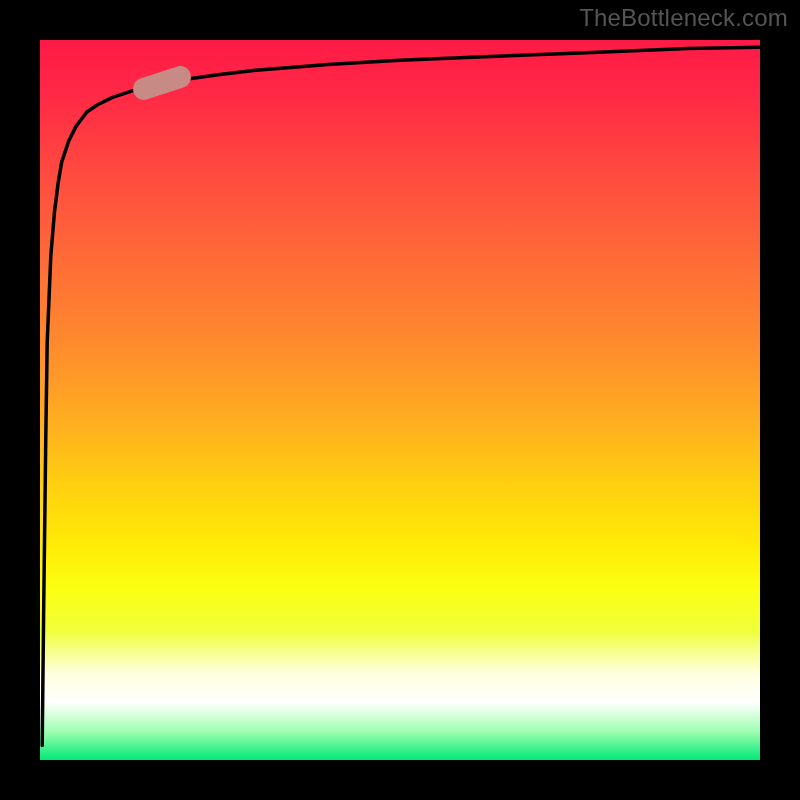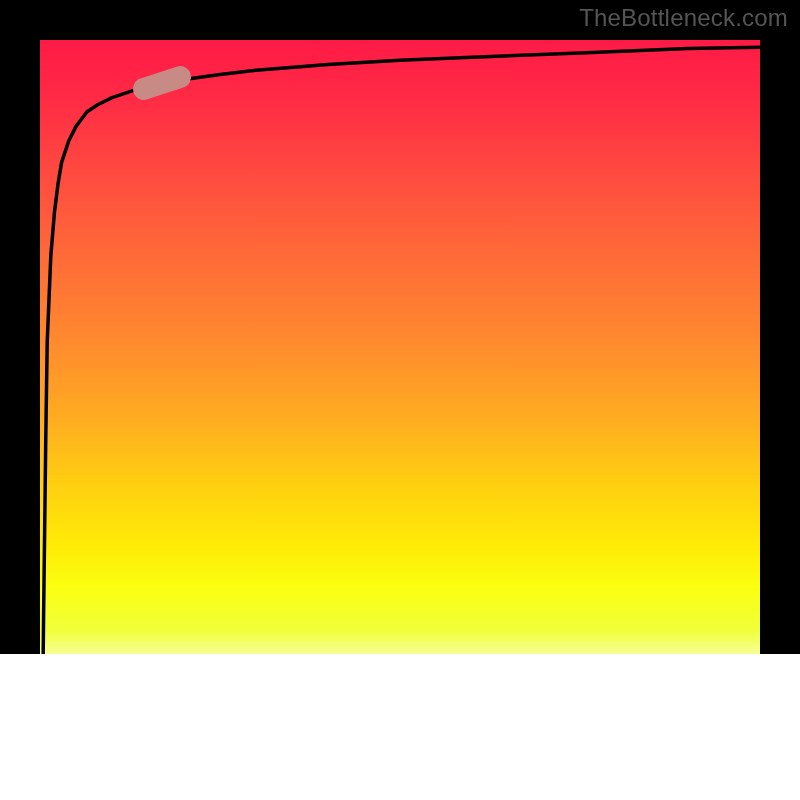--- a/index.html
+++ b/index.html
@@ -3,21 +3,21 @@
 <meta charset="utf-8">
 <style>
   body {
     margin: 0;
     padding: 0;
     background: #fff;
     font-family: Arial, Helvetica, sans-serif;
   }
   .frame {
     width: 800px;
-    height: 654px;
+    height: 800px;
     position: relative;
     background: #000;
     overflow: hidden;
   }
   .watermark {
     position: absolute;
     top: 4px;
     right: 12px;
     color: #555;
     font-size: 24px;

